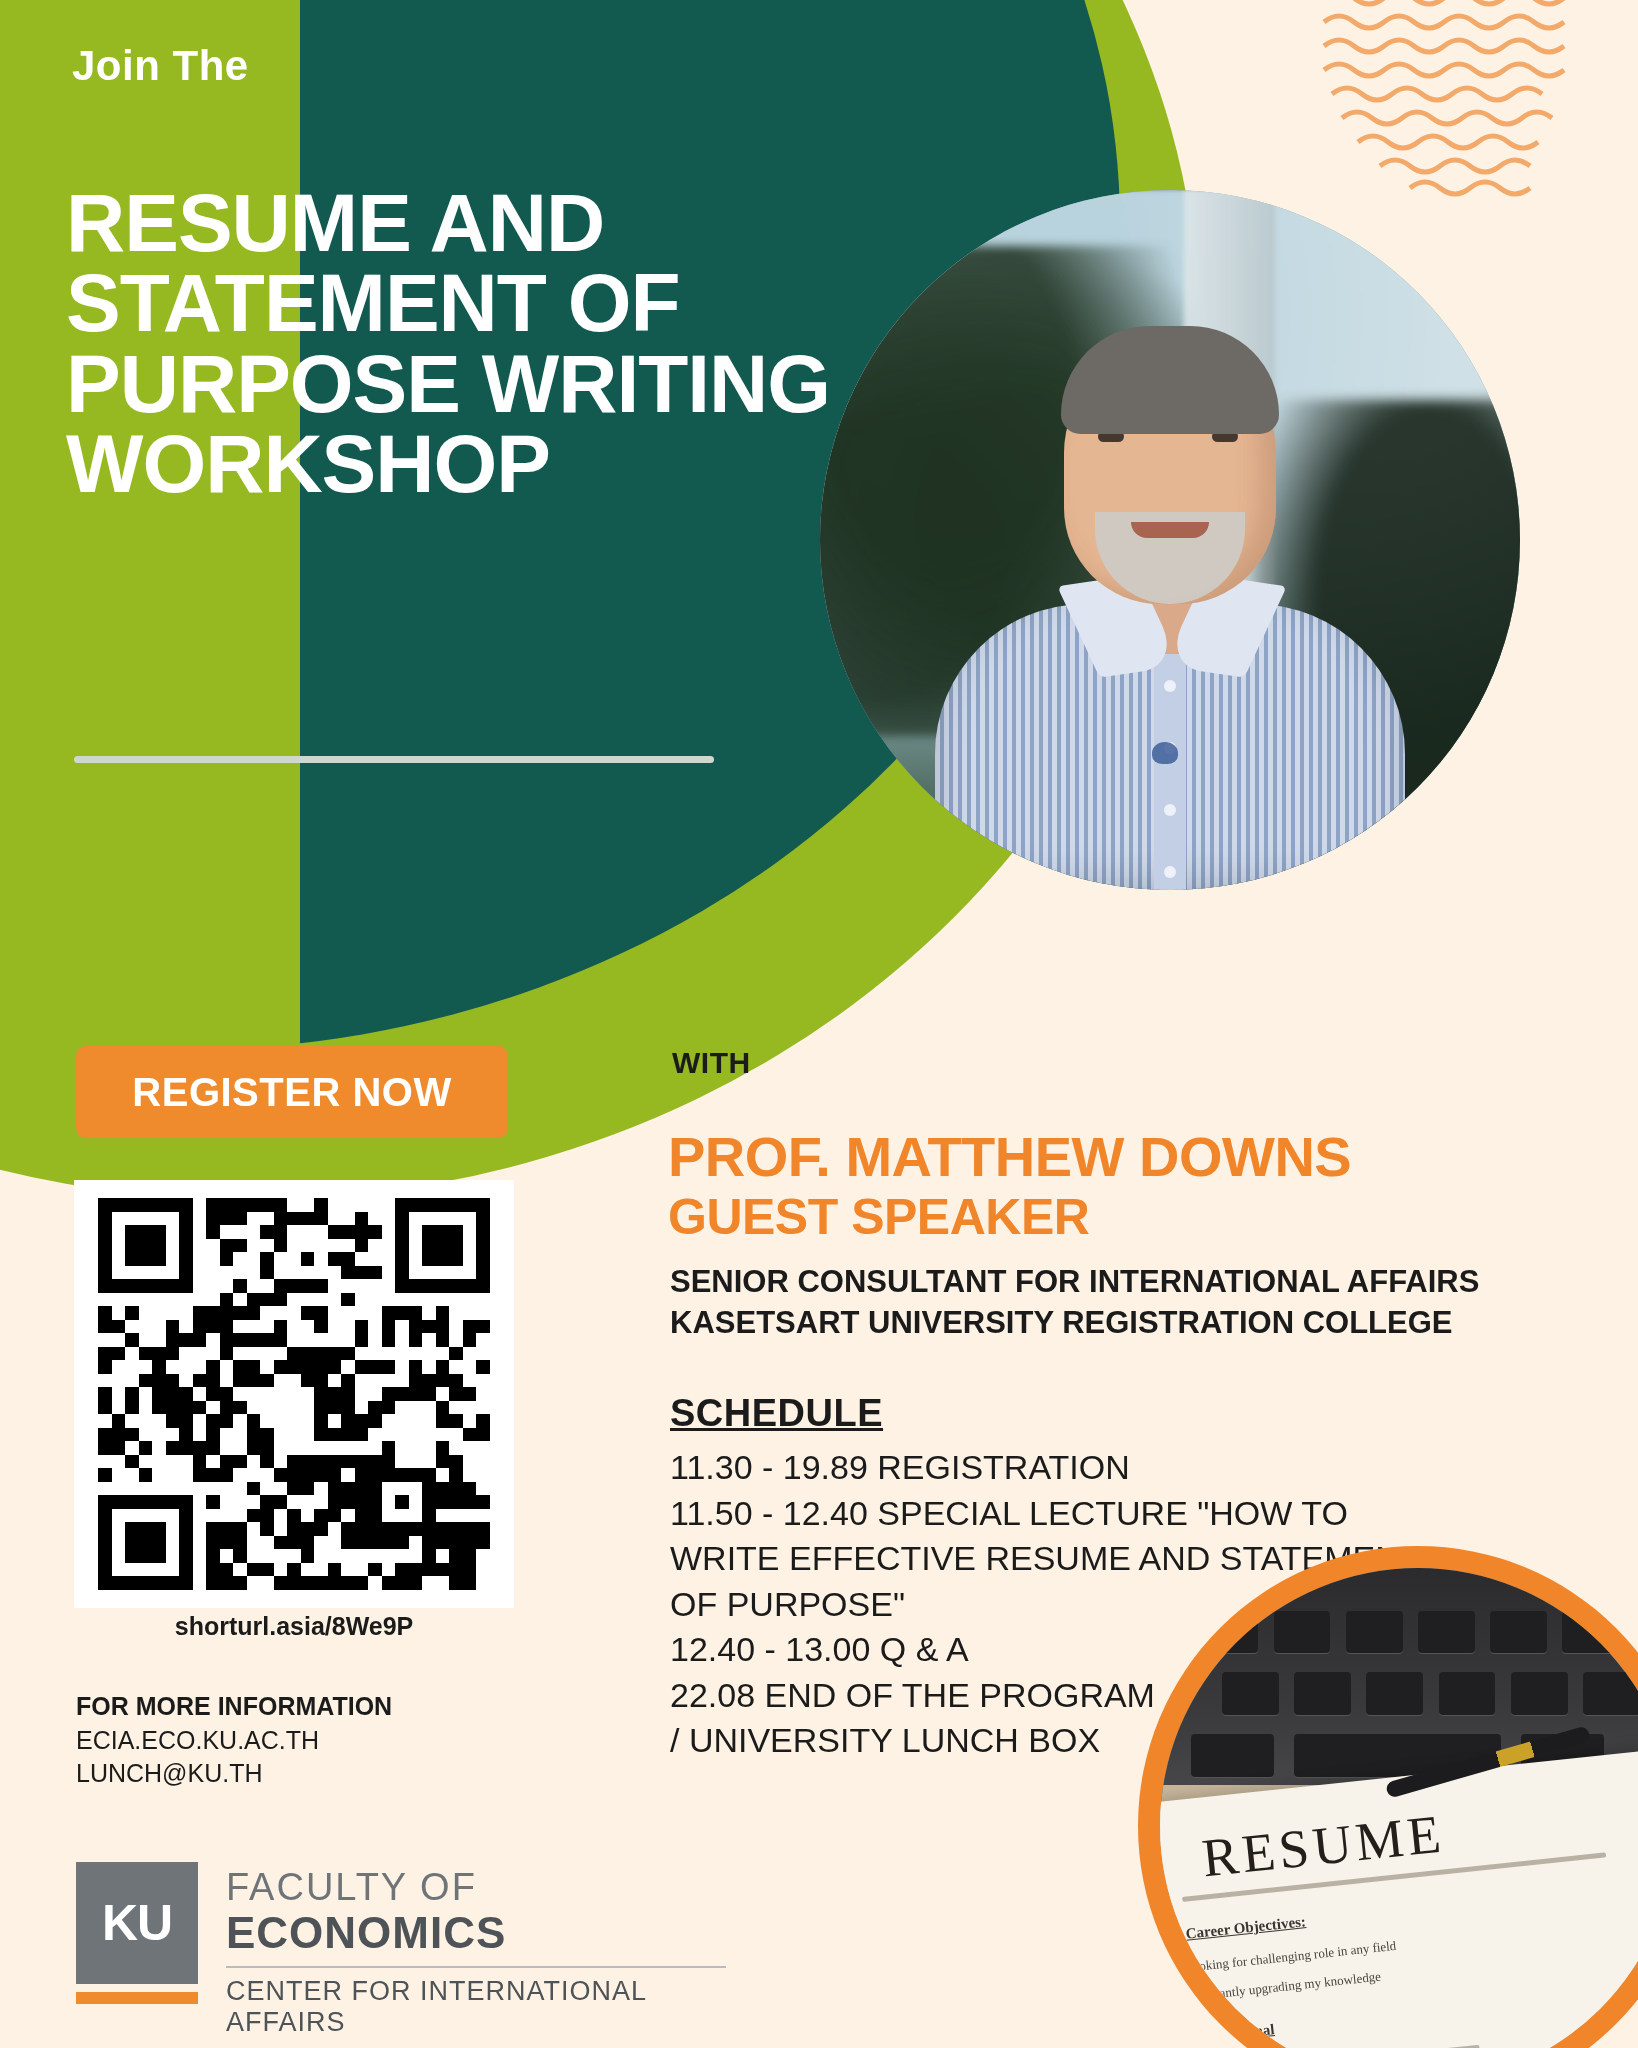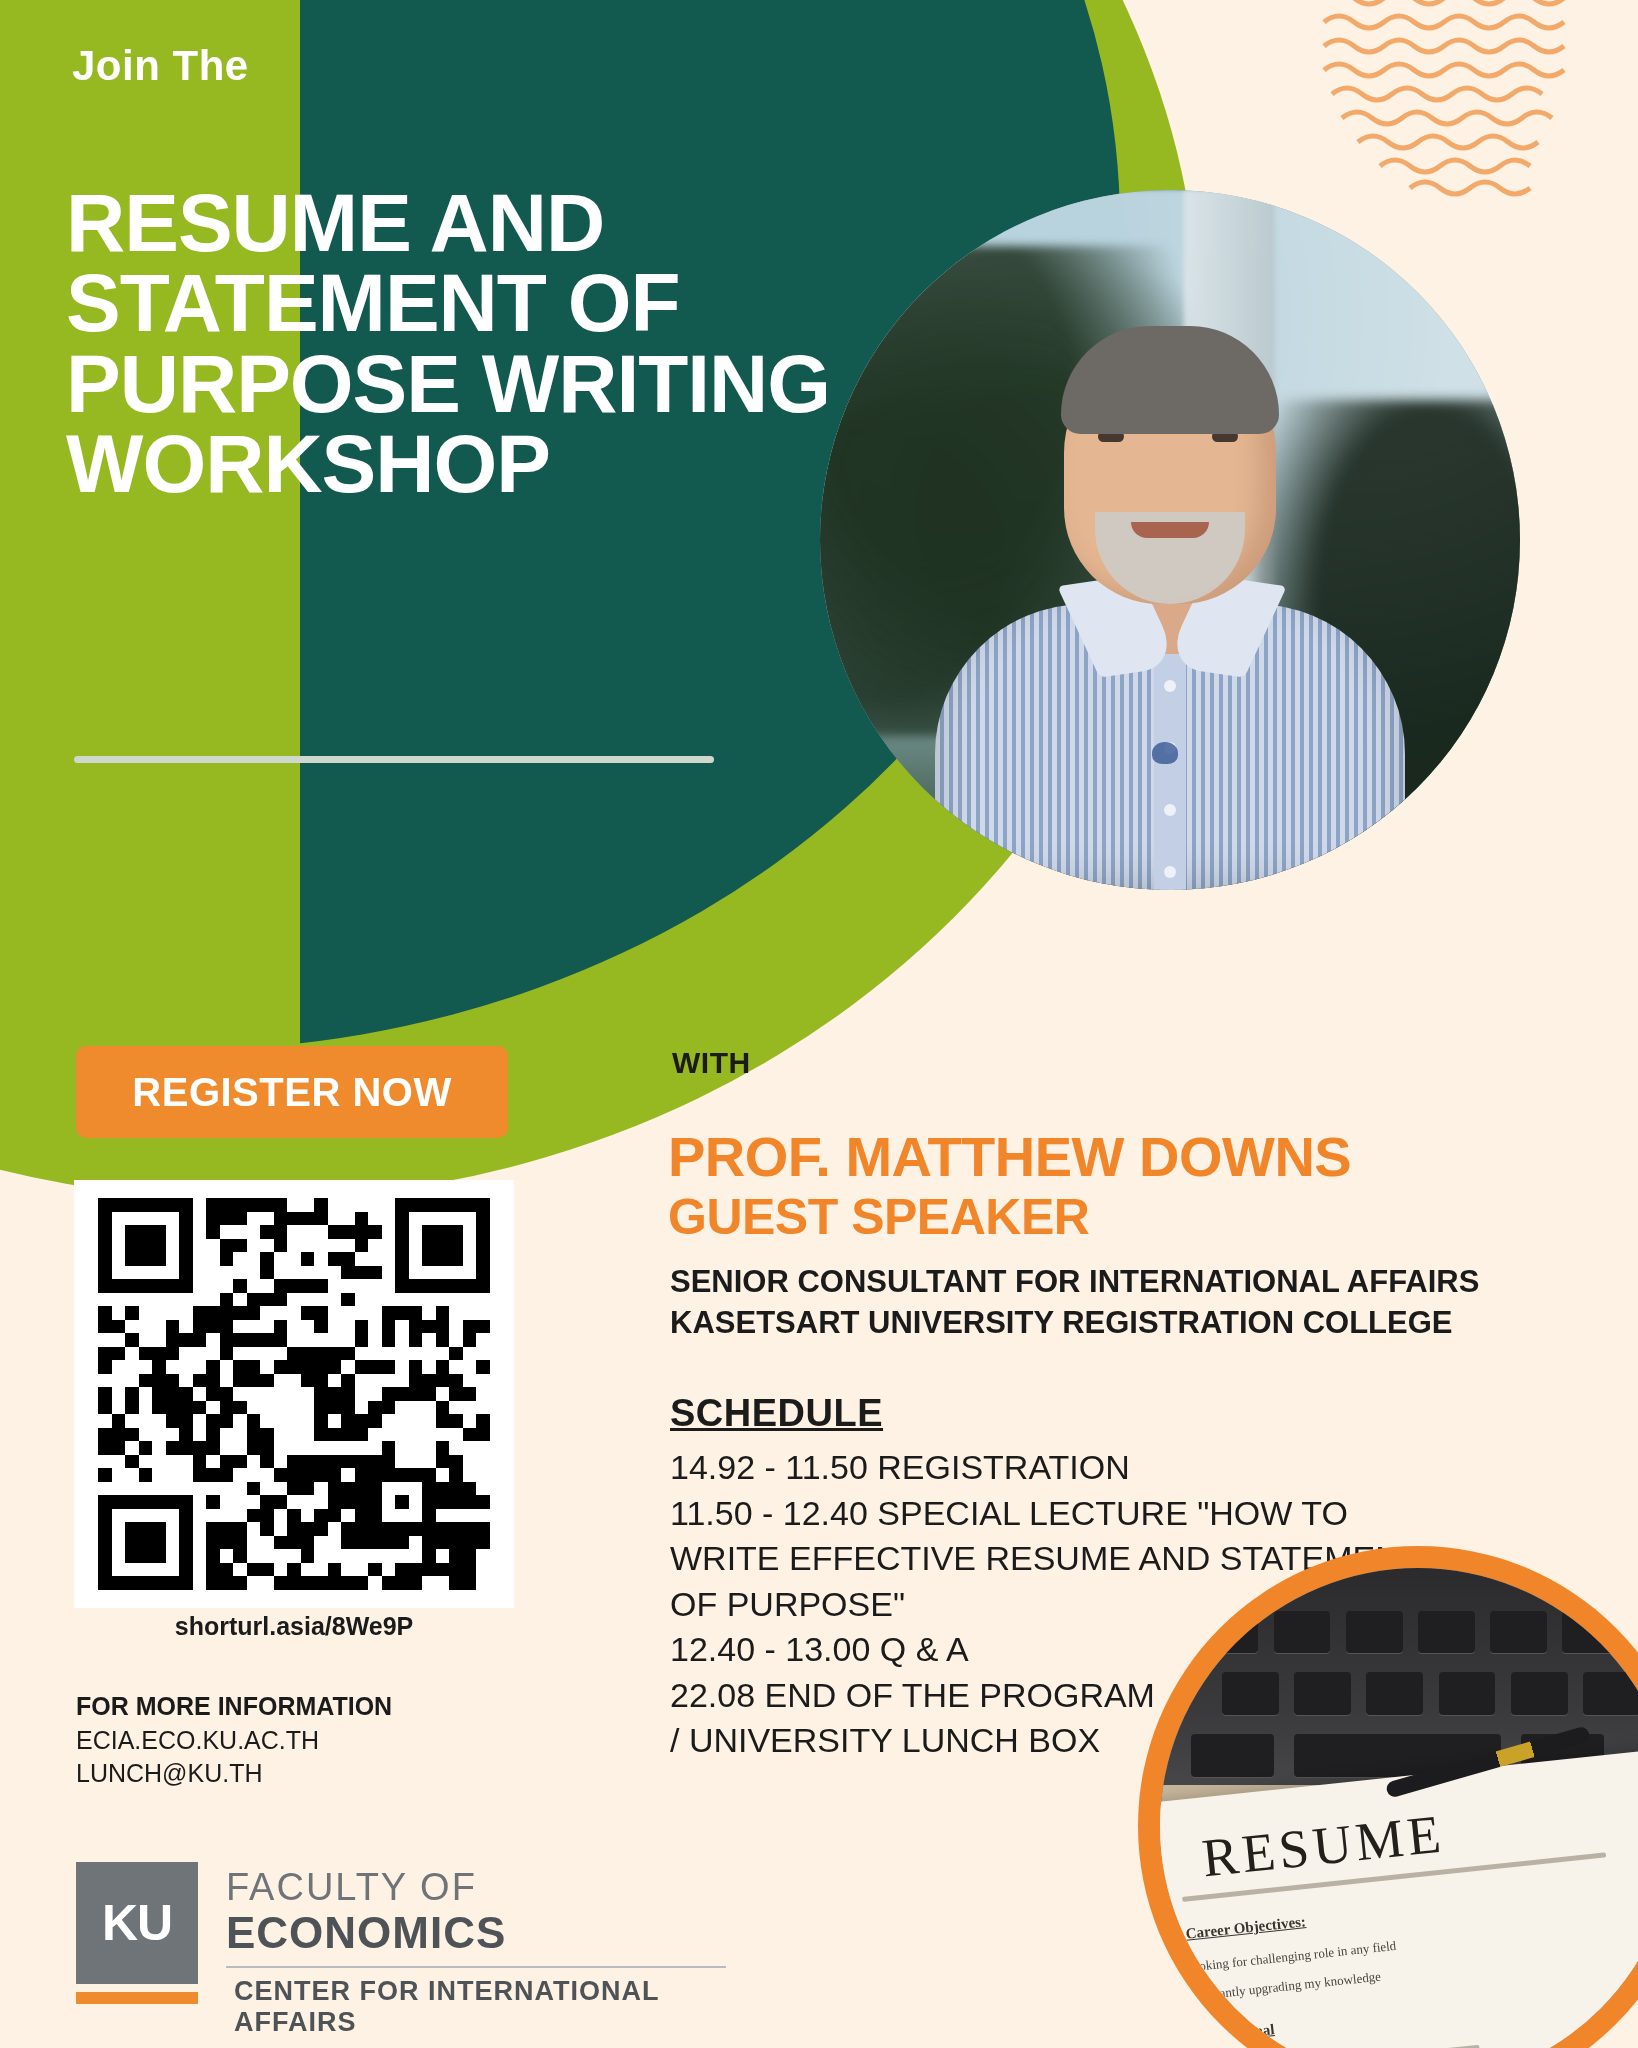--- a/index.html
+++ b/index.html
@@ -492,24 +492,24 @@
   .fac-rule {
     position: absolute;
     left: 150px;
     top: 104px;
     width: 500px;
     height: 2px;
     background: #b8bcbf;
   }
   .fac-center {
     position: absolute;
-    left: 158px;
+    left: 150px;
     top: 114px;
     font-size: 27px;
-    font-weight: bold;
+    font-weight: normal;
     letter-spacing: 1px;
     color: #4e5357;
   }
 
   
   .with-label {
     position: absolute;
     left: 672px;
     top: 1046px;
     font-size: 30px;
@@ -1491,21 +1491,21 @@
   <div class="with-label">WITH</div>
   <div class="speaker-name">PROF. MATTHEW DOWNS</div>
   <div class="speaker-role">GUEST SPEAKER</div>
   <div class="speaker-org">
     <div>SENIOR CONSULTANT FOR INTERNATIONAL AFFAIRS</div>
     <div>KASETSART UNIVERSITY REGISTRATION COLLEGE</div>
   </div>
 
   <div class="schedule-title">SCHEDULE</div>
   <div class="schedule-list" id="schedule-list">
-      <div>14.92 - 11.50 REGISTRATION</div>
+      <div>11.30 - 19.89 REGISTRATION</div>
       <div>11.50 - 12.40 SPECIAL LECTURE "HOW TO</div>
       <div>WRITE EFFECTIVE RESUME AND STATEMENT</div>
       <div>OF PURPOSE"</div>
       <div>12.40 - 13.00 Q &amp; A</div>
       <div>22.08 END OF THE PROGRAM</div>
       <div>/ UNIVERSITY LUNCH BOX</div>
     </div>
 
   <div class="resume-circle">
     <div class="resume-inner">

